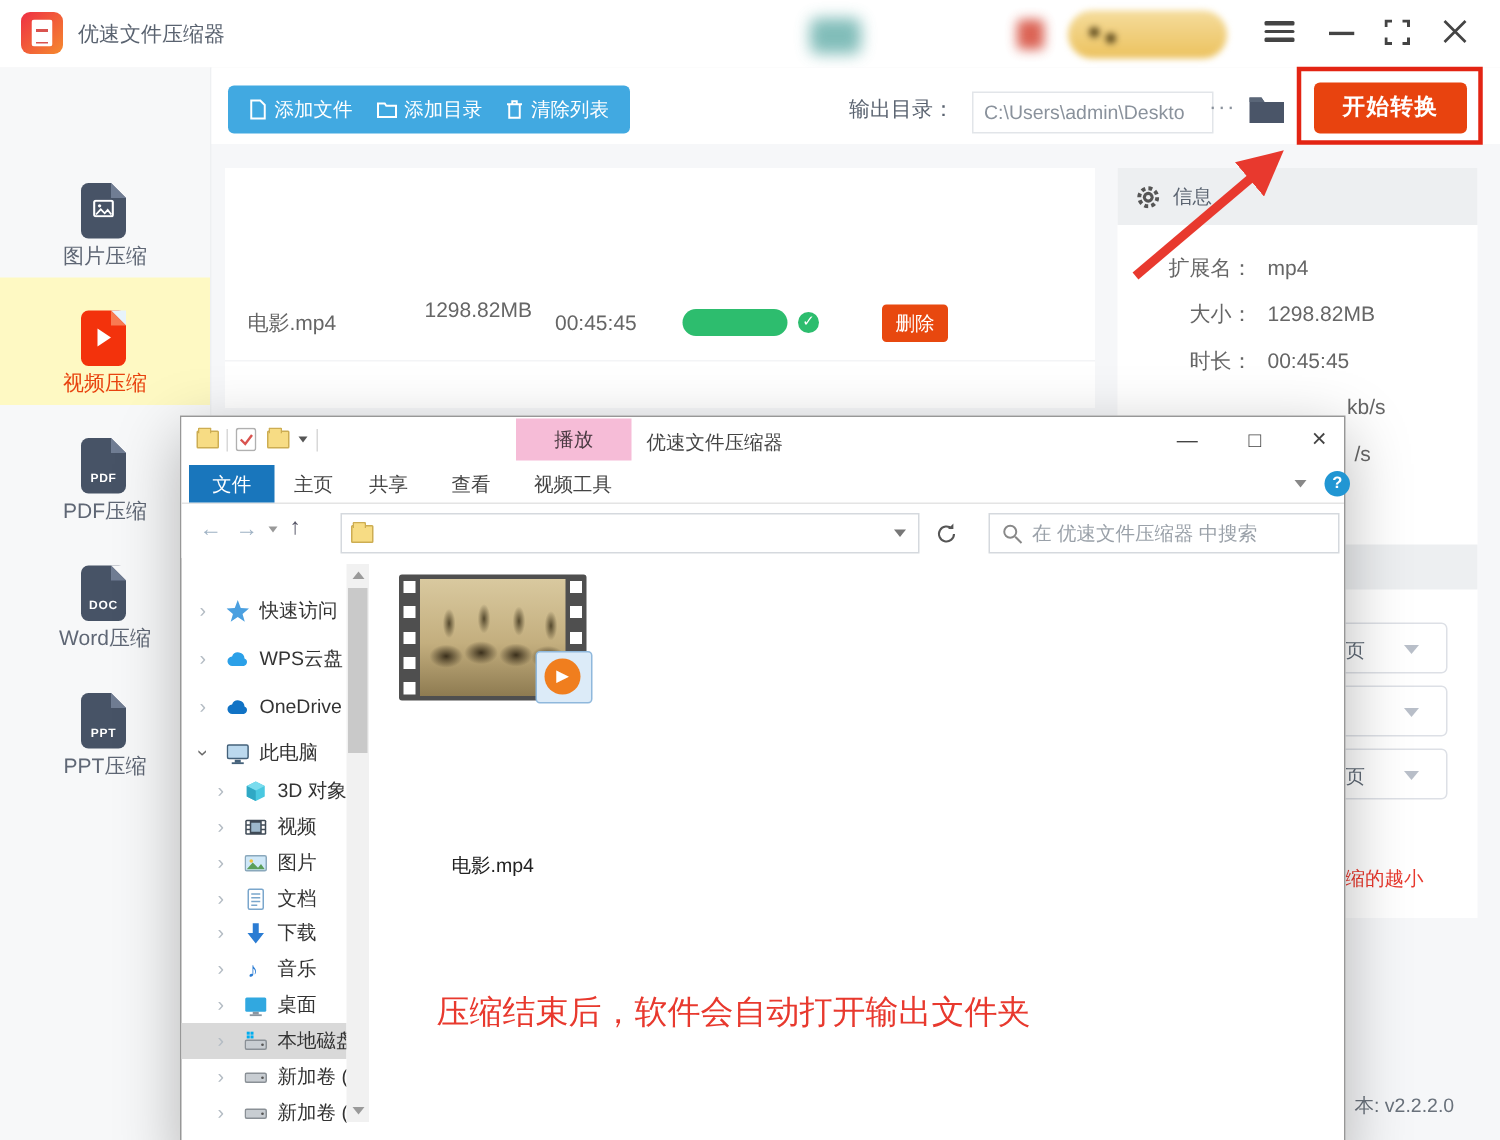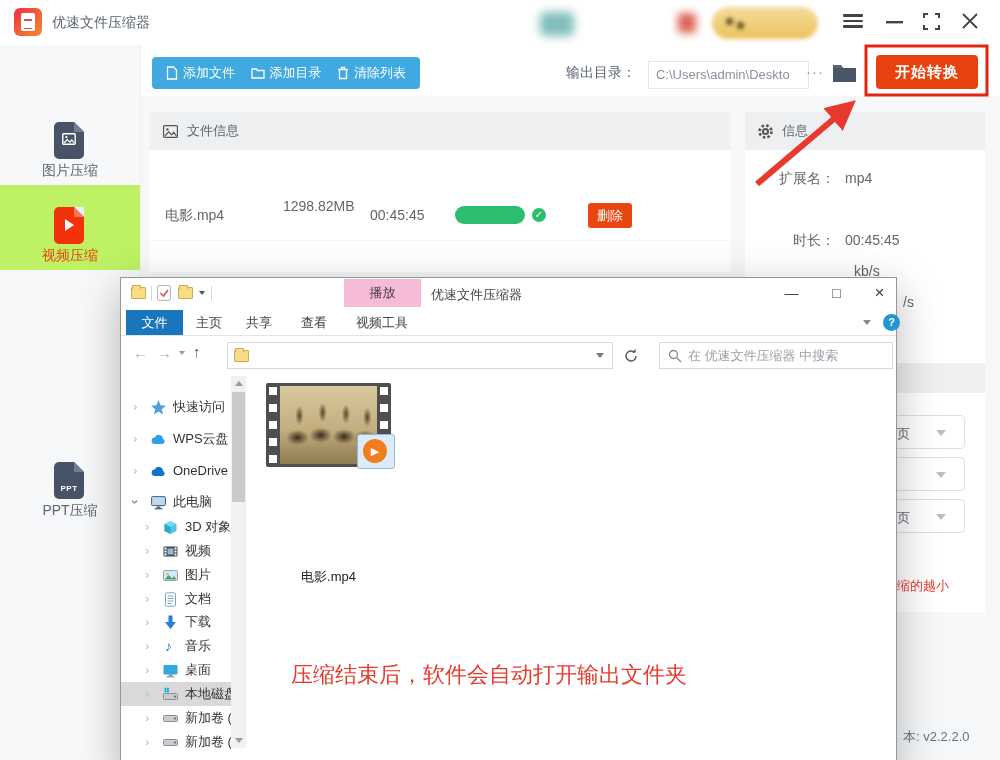--- a/index.html
+++ b/index.html
@@ -28,21 +28,21 @@
   .bluebtn{display:flex;align-items:center;gap:5px;color:#fff;font-size:13px;cursor:pointer;white-space:nowrap}
   .outlabel{left:566px;top:64px;font-size:14px;color:#5a6370}
   .pathbox{left:648px;top:61px;width:152px;height:26px;border:1px solid #e2e5e9;background:#fff;
            font-size:13px;color:#8a929c;line-height:26px;padding-left:7px;white-space:nowrap;overflow:hidden}
   .morebtn{left:806px;top:63px;font-size:15px;color:#8a929c;letter-spacing:1px}
   .startbtn{left:876px;top:55px;width:102px;height:34px;background:#e8430f;border-radius:4px;color:#fff;
             font-size:15px;text-align:center;line-height:34px;font-weight:bold;letter-spacing:1px}
   
   .lsidebar{left:0;top:45px;width:140px;height:715px;background:#f7f8f9;border-right:1px solid #eef0f2}
   .sideitem{left:0;width:140px;height:85px;text-align:center}
-  .sideitem.sel{background:#bef264}
+  .sideitem.sel{background:#fef9c3}
   .ficon{position:absolute;left:54px;top:22px;width:30px;height:37px;border-radius:5px;background:#475366}
   .ficon::before{content:"";position:absolute;top:0;right:0;border-style:solid;
                  border-width:0 10px 10px 0;border-color:transparent var(--cut,#f7f8f9) transparent transparent}
   .ficon::after{content:"";position:absolute;top:0;right:0;border-style:solid;
                 border-width:10px 0 0 10px;border-color:transparent transparent transparent var(--fold,#707d93)}
   .ficon.red{background:#f3320c;--fold:#f87b52}
   .sideitem.sel .ficon{--cut:#e7f3fc}
   .fbadge{position:absolute;bottom:6px;left:0;width:100%;text-align:center;color:#fff;
           font-size:8px;font-weight:bold;letter-spacing:.5px}
   .ptri{position:absolute;left:11px;top:12px;width:0;height:0;border-style:solid;
@@ -174,20 +174,32 @@
       </svg>
     </div>
     <div class="sidelabel">图片压缩</div>
   </div>
   <div class="abs sideitem sel" style="top:140px">
     <div class="ficon red">
         <div class="ptri"></div>
       </div>
     <div class="sidelabel">视频压缩</div>
   </div>
+  <div class="abs sideitem" style="top:225px">
+    <div class="ficon">
+        <div class="fbadge">PDF</div>
+      </div>
+    <div class="sidelabel">PDF压缩</div>
+  </div>
+  <div class="abs sideitem" style="top:310px">
+    <div class="ficon">
+        <div class="fbadge">DOC</div>
+      </div>
+    <div class="sidelabel">Word压缩</div>
+  </div>
   <div class="abs sideitem" style="top:395px">
     <div class="ficon">
         <div class="fbadge">PPT</div>
       </div>
     <div class="sidelabel">PPT压缩</div>
   </div>
 </div>
 
 <div class="abs" style="left:141px;top:45px;width:859px;height:51px;background:#fff"></div>
 <div class="abs btngroup">
@@ -213,28 +225,20 @@
 <div class="abs outlabel">输出目录：</div>
 <div class="abs pathbox">C:\Users\admin\Deskto</div>
 <div class="abs morebtn">···</div>
 <svg class="abs" style="left:832px;top:62px" width="25" height="21" viewBox="0 0 25 21">
   <path d="M1 3h8l2 3h13v14H1z" fill="#4a5568"></path>
   <path d="M1 3h8l2 3h-10z" fill="#5a6678"></path>
 </svg>
 <div class="abs startbtn">开始转换</div>
 
 <div class="abs card" style="left:150px;top:112px;width:580px;height:160px">
-  <div class="strip">
-    <svg width="15" height="13" viewBox="0 0 15 13">
-      <rect x="0.6" y="0.6" width="13.8" height="11.8" rx="1" fill="none" stroke="#555" stroke-width="1.2"></rect>
-      <circle cx="4.4" cy="4.4" r="1.2" fill="#555"></circle>
-      <path d="M2 11l3.6-4.2 3 3 2.2-2.6 2.6 3.8" fill="none" stroke="#555" stroke-width="1.2"></path>
-    </svg>
-    <span>文件信息</span>
-  </div>
   <div class="abs" style="left:0;top:78px;width:580px;height:50px;border-bottom:1px solid #f3f4f6">
     <span class="tcell" style="left:15px;top:17px">电影.mp4</span>
     <span class="tcell" style="left:133px;top:7px;width:76px;word-break:break-all;line-height:18px">1298.82MB</span>
     <span class="tcell" style="left:220px;top:17px">00:45:45</span>
     <div class="progress" style="left:305px;top:16px"></div>
     <div class="checkc" style="left:382px;top:18px">✓</div>
     <div class="delbtn" style="left:438px;top:13px">删除</div>
   </div>
 </div>
 
@@ -243,27 +247,30 @@
     <svg width="15" height="15" viewBox="0 0 15 15">
       <circle cx="7.5" cy="7.5" r="6" fill="none" stroke="#555" stroke-width="2.6" stroke-dasharray="2.6 2.1"></circle>
       <circle cx="7.5" cy="7.5" r="3.6" fill="#555"></circle>
       <circle cx="7.5" cy="7.5" r="1.5" fill="#edeff1"></circle>
     </svg>
     <span>信息</span>
   </div>
   <div class="irow" style="left:0;top:58px">
     <span class="ilabel">扩展名：</span><span class="ivalue">mp4</span>
   </div>
+  <div class="irow" style="left:0;top:89px">
+    <span class="ilabel">大小：</span><span class="ivalue">1298.82MB</span>
+  </div>
   <div class="irow" style="left:0;top:120px">
     <span class="ilabel">时长：</span><span class="ivalue">00:45:45</span>
   </div>
   <div class="strip abs" style="left:0;top:251px;width:240px;height:30px"></div>
 </div>
 
-<div class="irow abs" style="left:854px;top:263px">kb/s</div>
+<div class="irow abs" style="left:898px;top:263px">kb/s</div>
 <div class="irow abs" style="left:903px;top:294px">/s</div>
 <div class="dropdown" style="top:415px">
   <span class="ddtxt">页</span>
   <span class="ddchev"></span>
 </div>
 <div class="dropdown" style="top:457px">
   <span class="ddchev"></span>
 </div>
 <div class="dropdown" style="top:499px">
   <span class="ddtxt">页</span>

